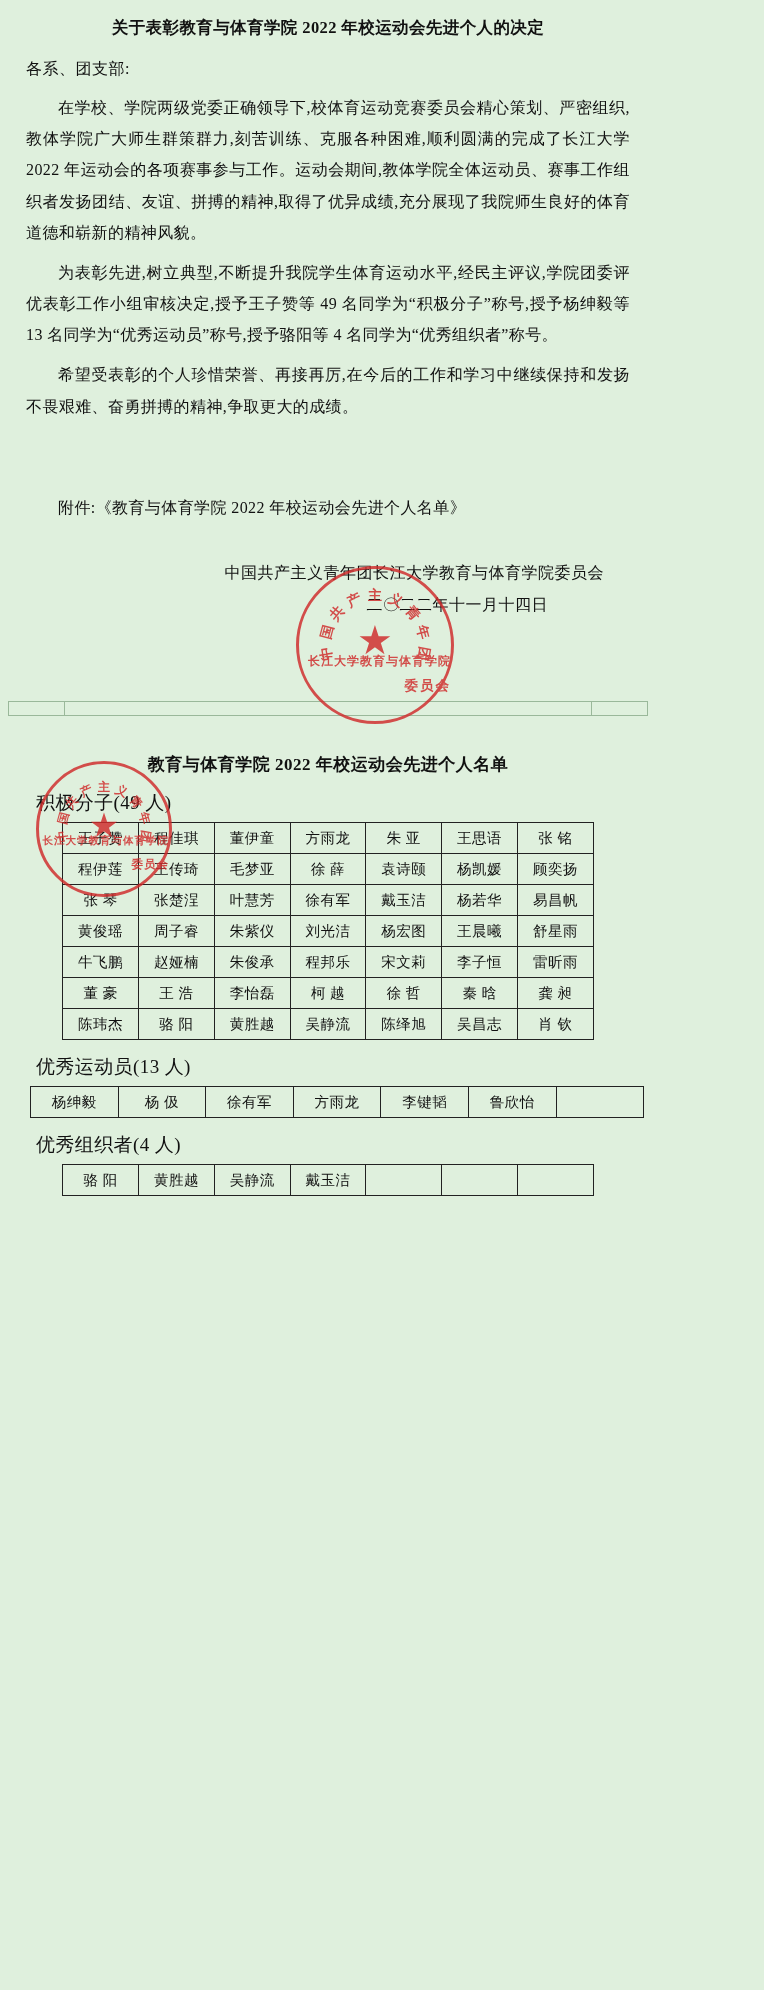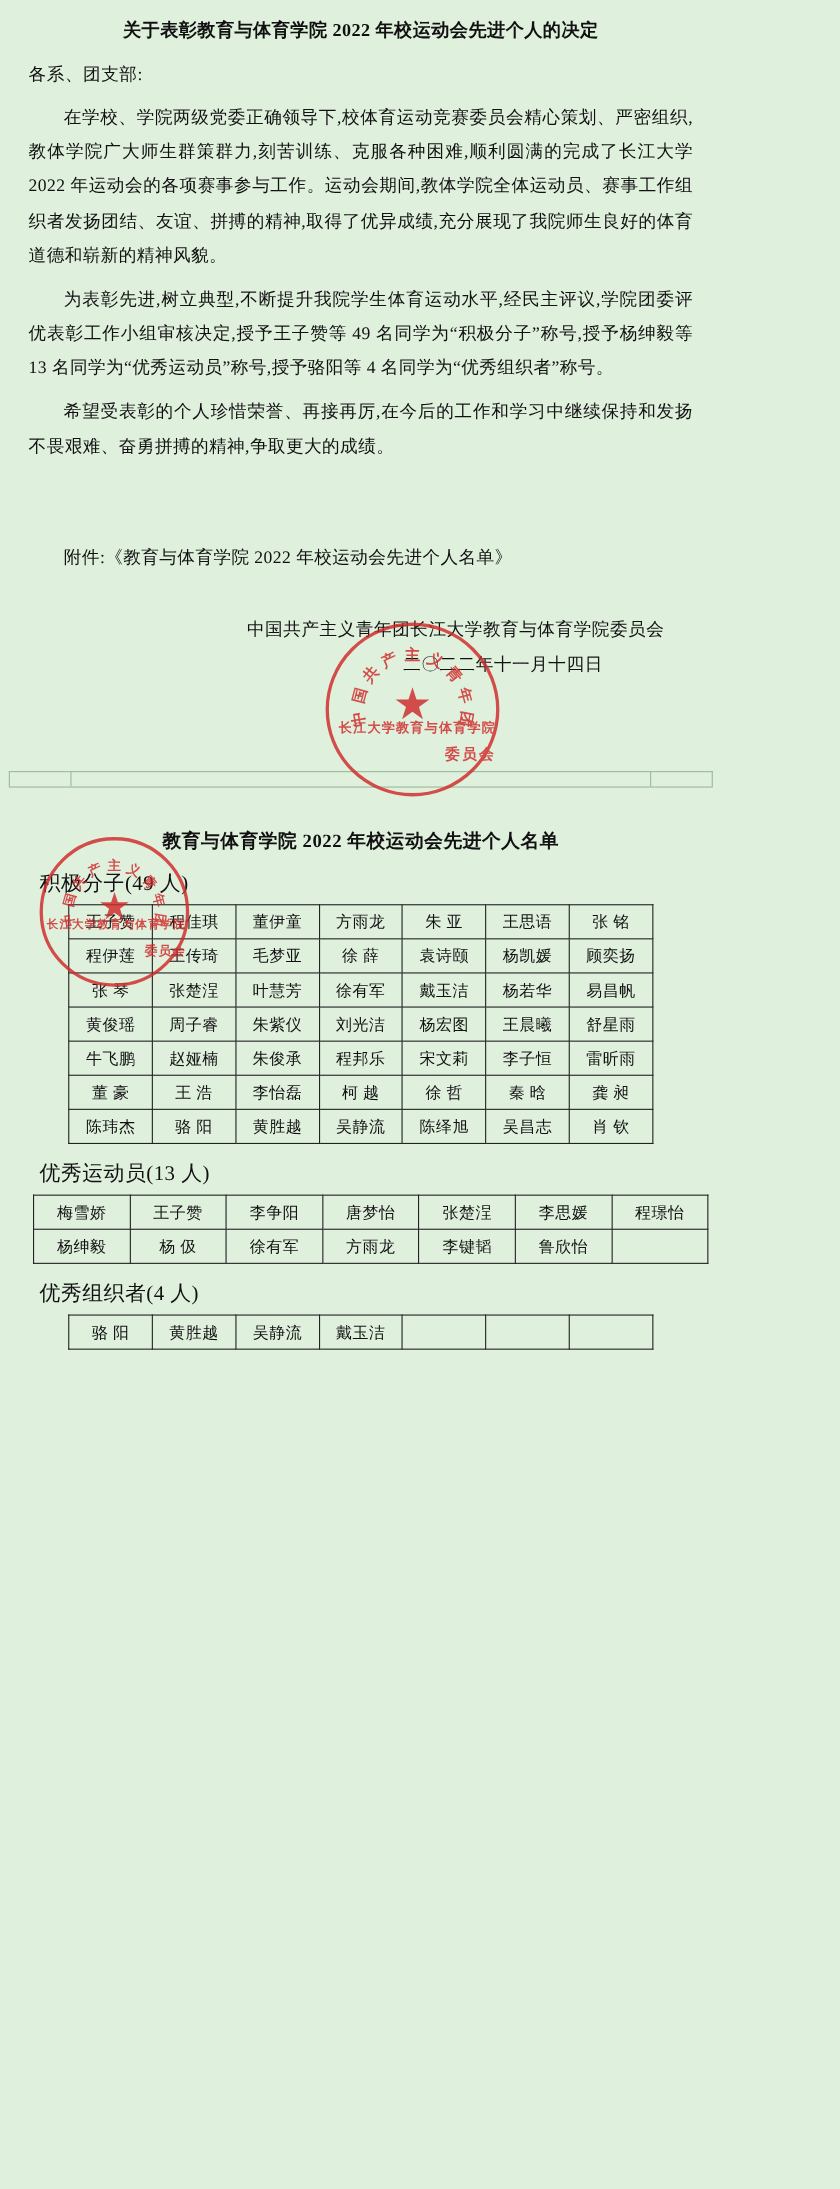--- a/index.html
+++ b/index.html
@@ -347,29 +347,20 @@
               <td>陈绎旭</td>
               <td>吴昌志</td>
               <td>肖  钦</td>
             </tr>
           </tbody>
         </table>
         <div class="cat-head">优秀运动员(13 人)</div>
         <table class="names t6">
           <tbody>
             <tr>
-              <td>梅雪娇</td>
-              <td>王子赞</td>
-              <td>李争阳</td>
-              <td>唐梦怡</td>
-              <td>张楚浧</td>
-              <td>李思媛</td>
-              <td>程璟怡</td>
-            </tr>
-            <tr>
               <td>杨绅毅</td>
               <td>杨  伋</td>
               <td>徐有军</td>
               <td>方雨龙</td>
               <td>李键韬</td>
               <td>鲁欣怡</td>
               <td></td>
             </tr>
           </tbody>
         </table>

